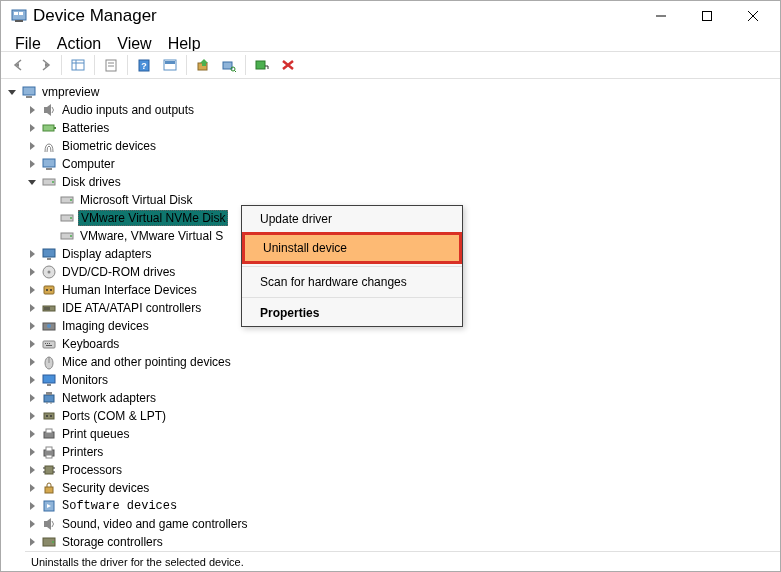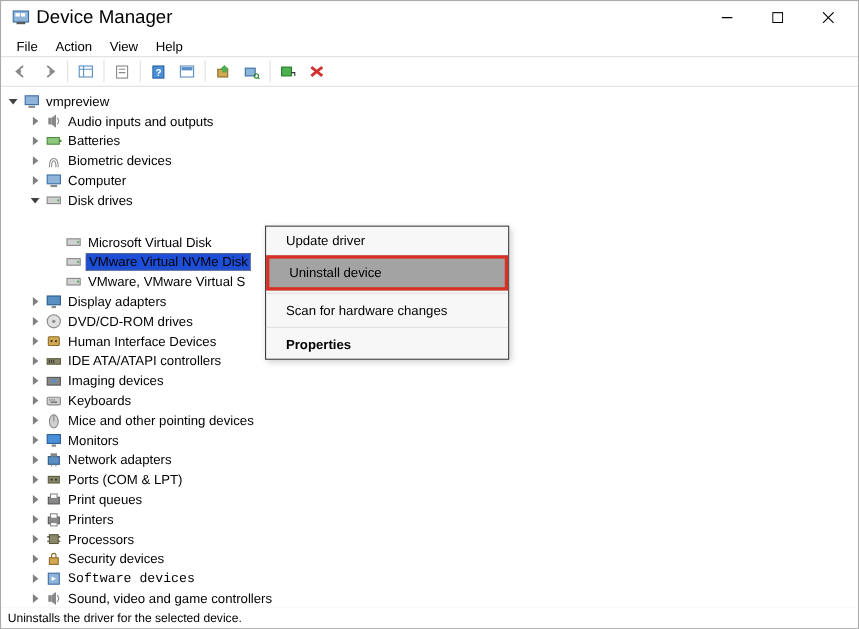--- a/index.html
+++ b/index.html
@@ -3,37 +3,37 @@
 <meta charset="utf-8">
 <style>
   * { box-sizing: border-box; margin: 0; padding: 0; }
   body { font-family: "Segoe UI", Tahoma, sans-serif; font-size: 12px; background: #fff; width: 781px; height: 572px; overflow: hidden; border: 1px solid #aaa; display: flex; flex-direction: column; }
   .titlebar { display: flex; align-items: center; height: 30px; padding: 0 4px; }
   .title-icon { width: 16px; height: 16px; margin: 0 6px; }
   .title-text { font-size: 17px; flex: 1; }
   .win-controls { display: flex; }
   .win-btn { width: 46px; height: 30px; display: flex; align-items: center; justify-content: center; }
   .menubar { display: flex; padding: 2px 6px; height: 20px; }
-  .menu-item { padding: 2px 8px; font-size: 12px; }
+  .menu-item { padding: 2px 8px; font-size: 16px; }
   .toolbar { display: flex; align-items: center; padding: 2px 6px; border-top: 1px solid #e0e0e0; border-bottom: 1px solid #e0e0e0; height: 28px; gap: 2px; }
   .tool-btn { width: 24px; height: 22px; display: flex; align-items: center; justify-content: center; }
   .tool-sep { width: 1px; height: 20px; background: #e0e0e0; margin: 0 2px; }
   .content { flex: 1; overflow: auto; padding: 4px 2px; background: #fff; position: relative; }
   .tree-row { display: flex; align-items: center; height: 18px; white-space: nowrap; }
   .expander { width: 14px; height: 14px; display: flex; align-items: center; justify-content: center; color: #606060; font-size: 10px; margin-right: 0px; }
   .expander.down::before { content: ""; border-left: 4px solid transparent; border-right: 4px solid transparent; border-top: 5px solid #404040; }
   .expander.right::before { content: ""; border-top: 4px solid transparent; border-bottom: 4px solid transparent; border-left: 5px solid #808080; }
   .node-icon { width: 16px; height: 16px; margin: 0 3px 0 2px; display: inline-flex; align-items: center; justify-content: center; }
   .node-label { font-size: 12px; padding: 0 2px; }
-  .selected { background: #1d4ed8; border: 1px dotted #666; }
-  .statusbar { height: 20px; border-top: 1px solid #e0e0e0; padding: 2px 6px; font-size: 11px; display: flex; align-items: center; }
+  .selected { background: #0f766e; border: 1px dotted #666; }
+  .statusbar { height: 20px; border-top: 1px solid #e0e0e0; padding: 2px 6px; font-size: 11px; display: flex; align-items: center; margin-left: 24px; }
   .context-menu { position: absolute; background: #f7f7f7; border: 1px solid #404040; box-shadow: 2px 2px 6px rgba(0,0,0,0.2); width: 222px; }
   .ctx-item { padding: 6px 18px; font-size: 12px; }
   .ctx-sep { height: 1px; background: #e0e0e0; margin: 2px 0; }
-  .ctx-highlight { background: #a3a3a3; border: 3px solid #d93025; }
+  .ctx-highlight { background: #fdba74; border: 3px solid #d93025; }
   .ctx-bold { font-weight: bold; }
   svg { display: block; }
 </style>
 </head>
 <body>
 
 <div class="titlebar">
   <span class="title-icon">
     <svg width="16" height="16" viewBox="0 0 16 16">
         <rect x="1" y="2" width="14" height="10" fill="#8fb4d9" stroke="#3a6ea5"></rect>
@@ -198,21 +198,21 @@
       <div class="tree-row" style="padding-left: 22px;">
         <span class="expander down"></span>
         <span class="node-icon">
           <svg width="16" height="16">
             <rect x="2" y="5" width="12" height="6" fill="#d0d0d0" stroke="#888"></rect>
             <circle cx="12" cy="8" r="1" fill="#4caf50"></circle>
           </svg>
         </span>
         <span class="node-label">Disk drives</span>
       </div>
-      <div class="tree-row" style="padding-left: 54px; margin-top: 20px;">
+      <div class="tree-row" style="padding-left: 54px;">
         <span class="node-icon">
           <svg width="16" height="16">
             <rect x="2" y="5" width="12" height="6" fill="#d0d0d0" stroke="#888"></rect>
             <circle cx="12" cy="8" r="1" fill="#4caf50"></circle>
           </svg>
         </span>
         <span class="node-label">Microsoft Virtual Disk</span>
       </div>
       <div class="tree-row" style="padding-left: 54px;">
         <span class="node-icon">

